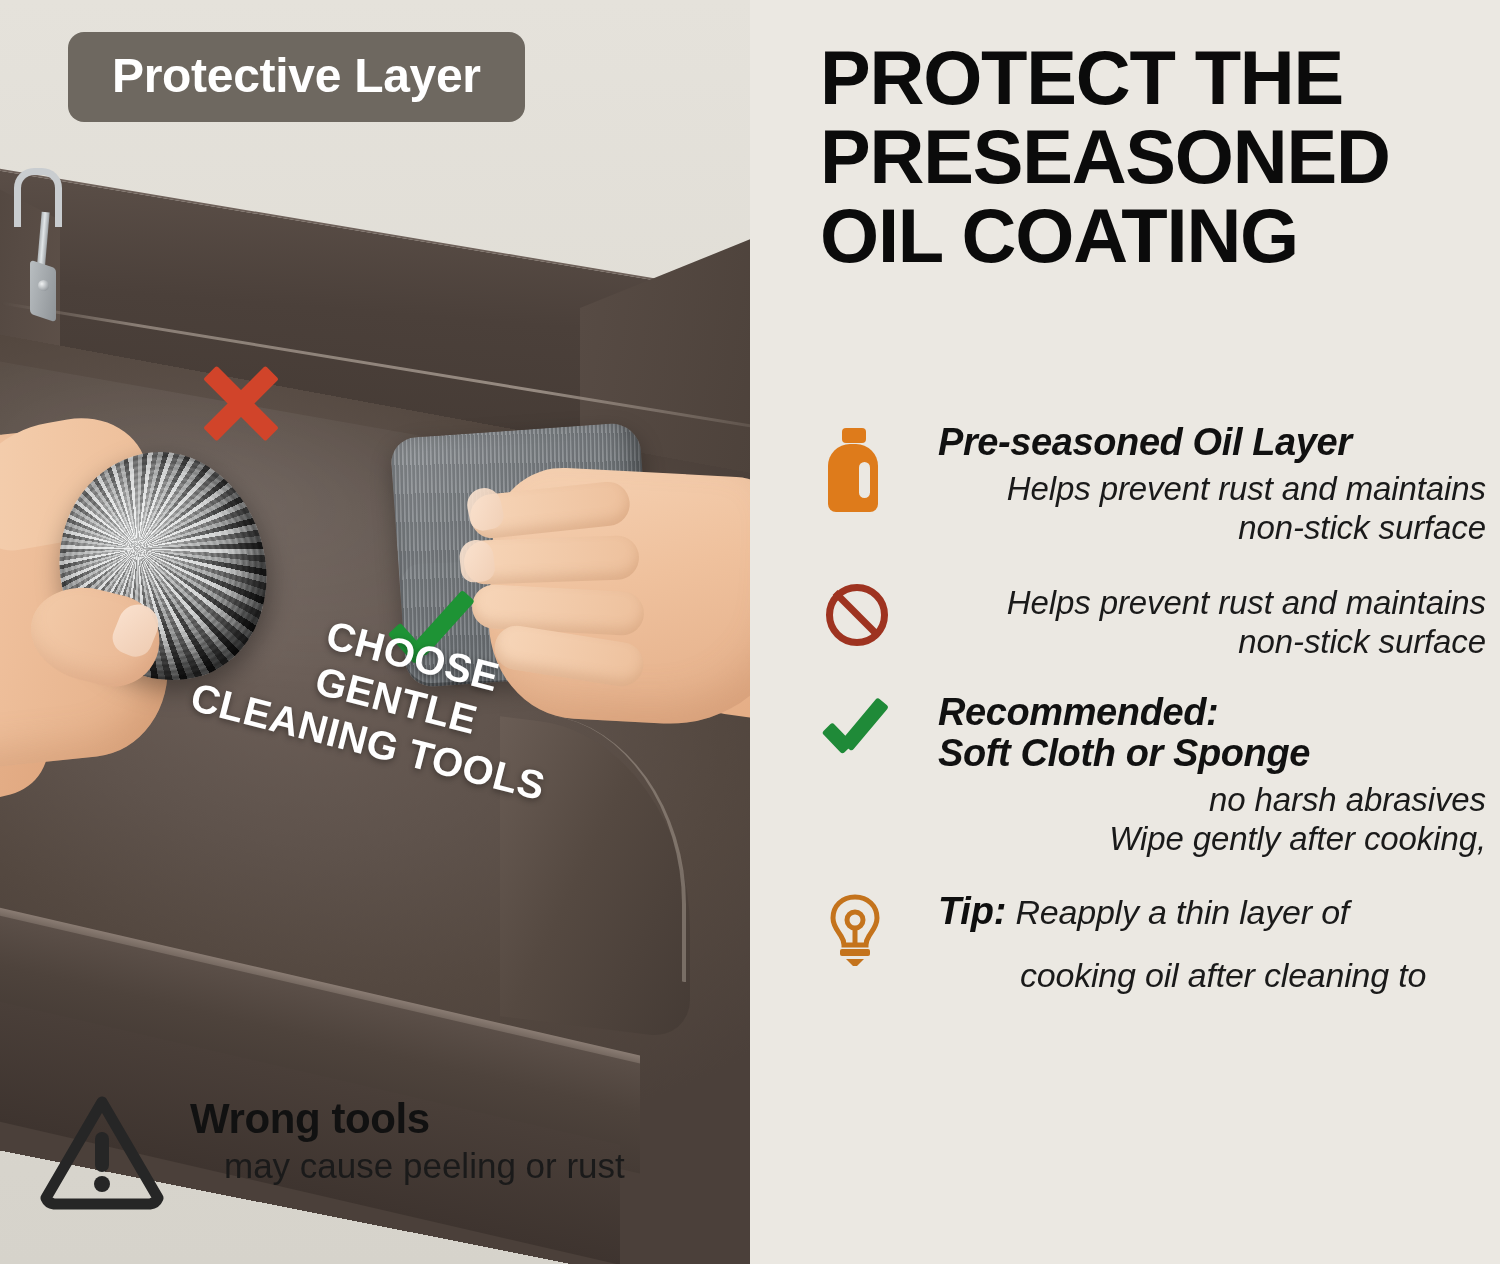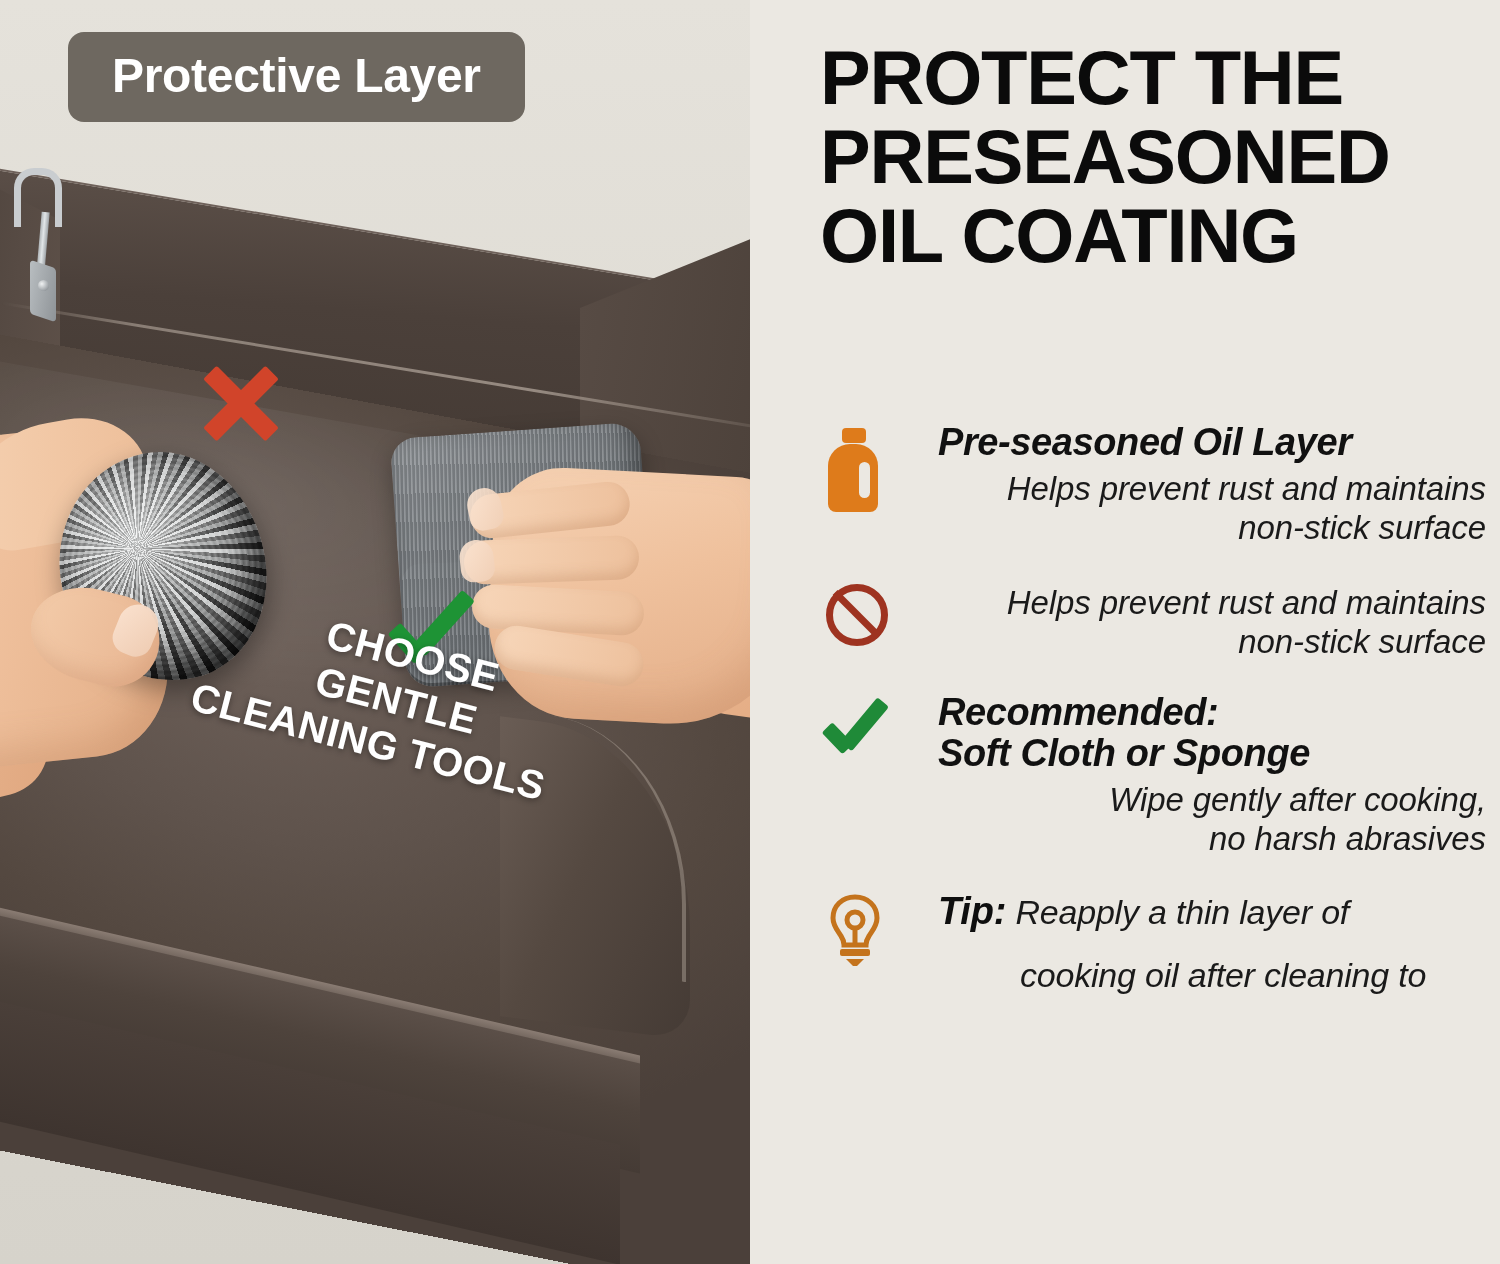--- a/index.html
+++ b/index.html
@@ -709,20 +709,33 @@
         <span class="cap-line l1">CHOOSE</span>
         <span class="cap-line l2">GENTLE</span>
         <span class="cap-line l3">CLEANING TOOLS</span>
       </div>
     </div>
 
     <div style="position:absolute;left:68px;top:32px;background:#6E6860;border-radius:16px;padding:20px 44px 22px 44px;">
       <span style="display:block;color:#FFFFFF;font-size:48px;font-weight:bold;letter-spacing:-0.3px;line-height:1;">Protective Layer</span>
     </div>
 
+    <div class="warning-block">
+      <div class="warn-icon">
+        <svg width="128" height="118" viewBox="0 0 128 118" aria-hidden="true">
+          <path d="M64 10 L120 106 A10 10 0 0 1 112 112 L16 112 A10 10 0 0 1 8 106 Z" fill="none" stroke="#262626" stroke-width="11" stroke-linejoin="round"></path>
+          <rect x="57" y="40" width="14" height="40" rx="7" fill="#262626"></rect>
+          <circle cx="64" cy="92" r="8" fill="#262626"></circle>
+        </svg>
+      </div>
+      <div class="warn-text">
+        <div class="warn-title">Wrong tools</div>
+        <div class="warn-sub">may cause peeling or rust</div>
+      </div>
+    </div>
 
   </div>
 
   <div class="right-panel">
 
     <div class="headline">
       <span class="hl-line">PROTECT THE</span>
       <span class="hl-line">PRESEASONED</span>
       <span class="hl-line">OIL COATING</span>
     </div>
@@ -768,22 +781,22 @@
             <span class="cshort"></span>
               <span class="clong"></span>
           </div>
         </div>
         <div class="feature-body">
           <div class="feature-title">
             <span class="tl">Recommended:</span>
             <span class="tl">Soft Cloth or Sponge</span>
           </div>
           <div class="feature-desc">
+            <span class="dl">no harsh abrasives</span>
             <span class="dl">Wipe gently after cooking,</span>
-            <span class="dl">no harsh abrasives</span>
           </div>
         </div>
       </div>
 
       <div class="feature tip-row">
         <div class="feature-icon tip-icon">
           <div class="icon-bulb">
             <svg width="58" height="74" viewBox="0 0 58 74" aria-hidden="true">
               <path d="M29 4 C16 4 7 13 7 25 C7 33 12 38 15 43 C17 46 18 49 18 52 L40 52 C40 49 41 46 43 43 C46 38 51 33 51 25 C51 13 42 4 29 4 Z" fill="none" stroke="#C4731C" stroke-width="5"></path>
               <circle cx="29" cy="27" r="8" fill="none" stroke="#C4731C" stroke-width="5"></circle>

